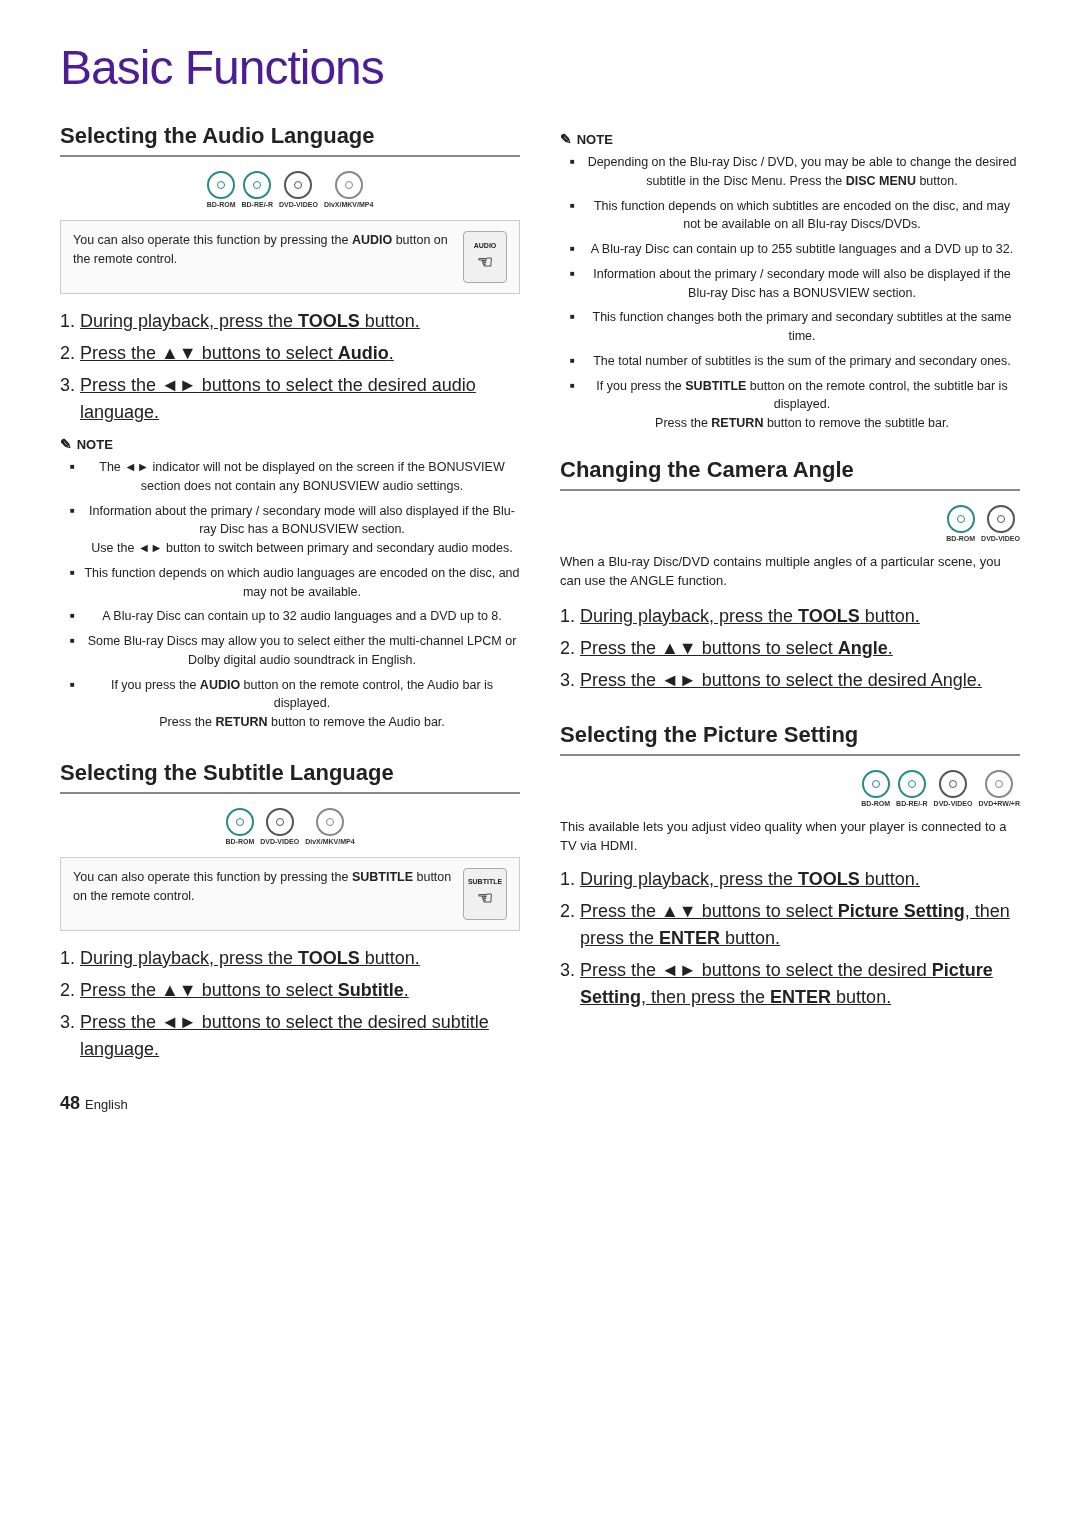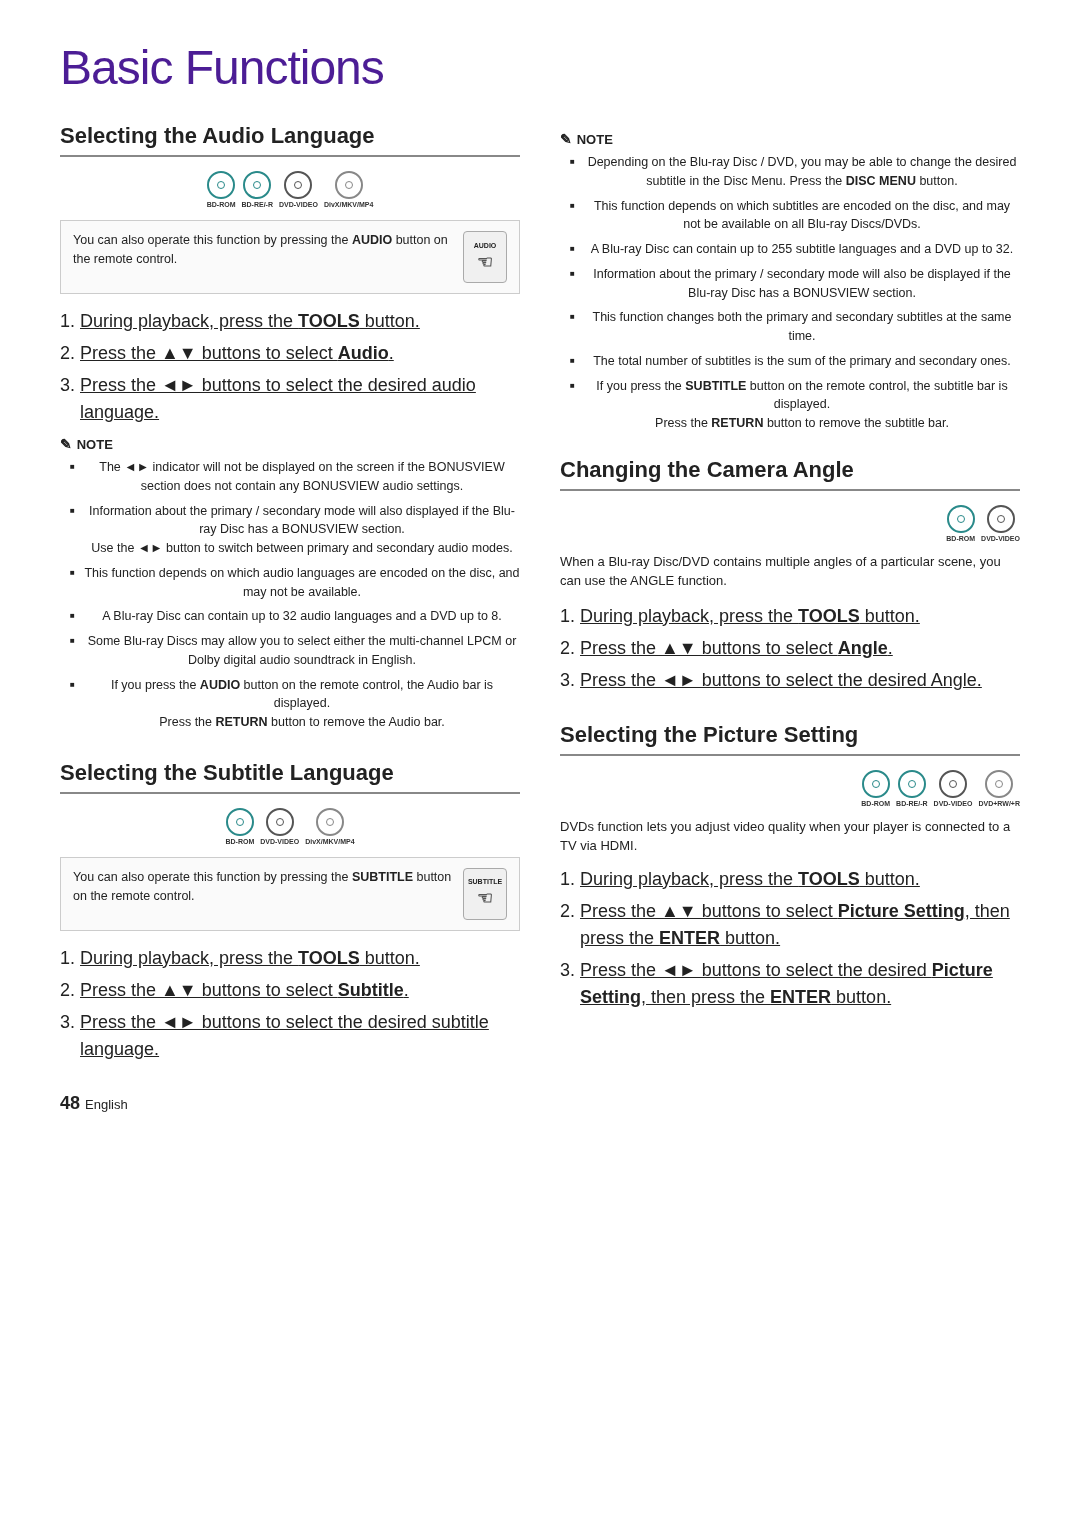--- a/index.html
+++ b/index.html
@@ -395,21 +395,21 @@
           <span class="label">DVD-VIDEO</span>
         </div>
         <div class="disc-badge">
           <div class="disc-icon-circle" style="border-color:#888;">
               <div class="inner" style="border-color:#888;"></div>
             </div>
           <span class="label">DVD+RW/+R</span>
         </div>
       </div>
 
-      <p style="margin-bottom:10px; line-height:1.5; font-size:13px;">DVDs function lets you adjust video quality when your player is connected to a TV via HDMI.</p>
+      <p style="margin-bottom:10px; line-height:1.5; font-size:13px;">This available lets you adjust video quality when your player is connected to a TV via HDMI.</p>
 
       <ol>
         <li>During playback, press the <strong>TOOLS</strong> button.</li>
         <li>Press the ▲▼ buttons to select <strong>Picture Setting</strong>, then press the <strong>ENTER</strong> button.</li>
         <li>Press the ◄► buttons to select the desired <strong>Picture Setting</strong>, then press the <strong>ENTER</strong> button.</li>
       </ol>
     </div>
 
   </div>
 </div>

